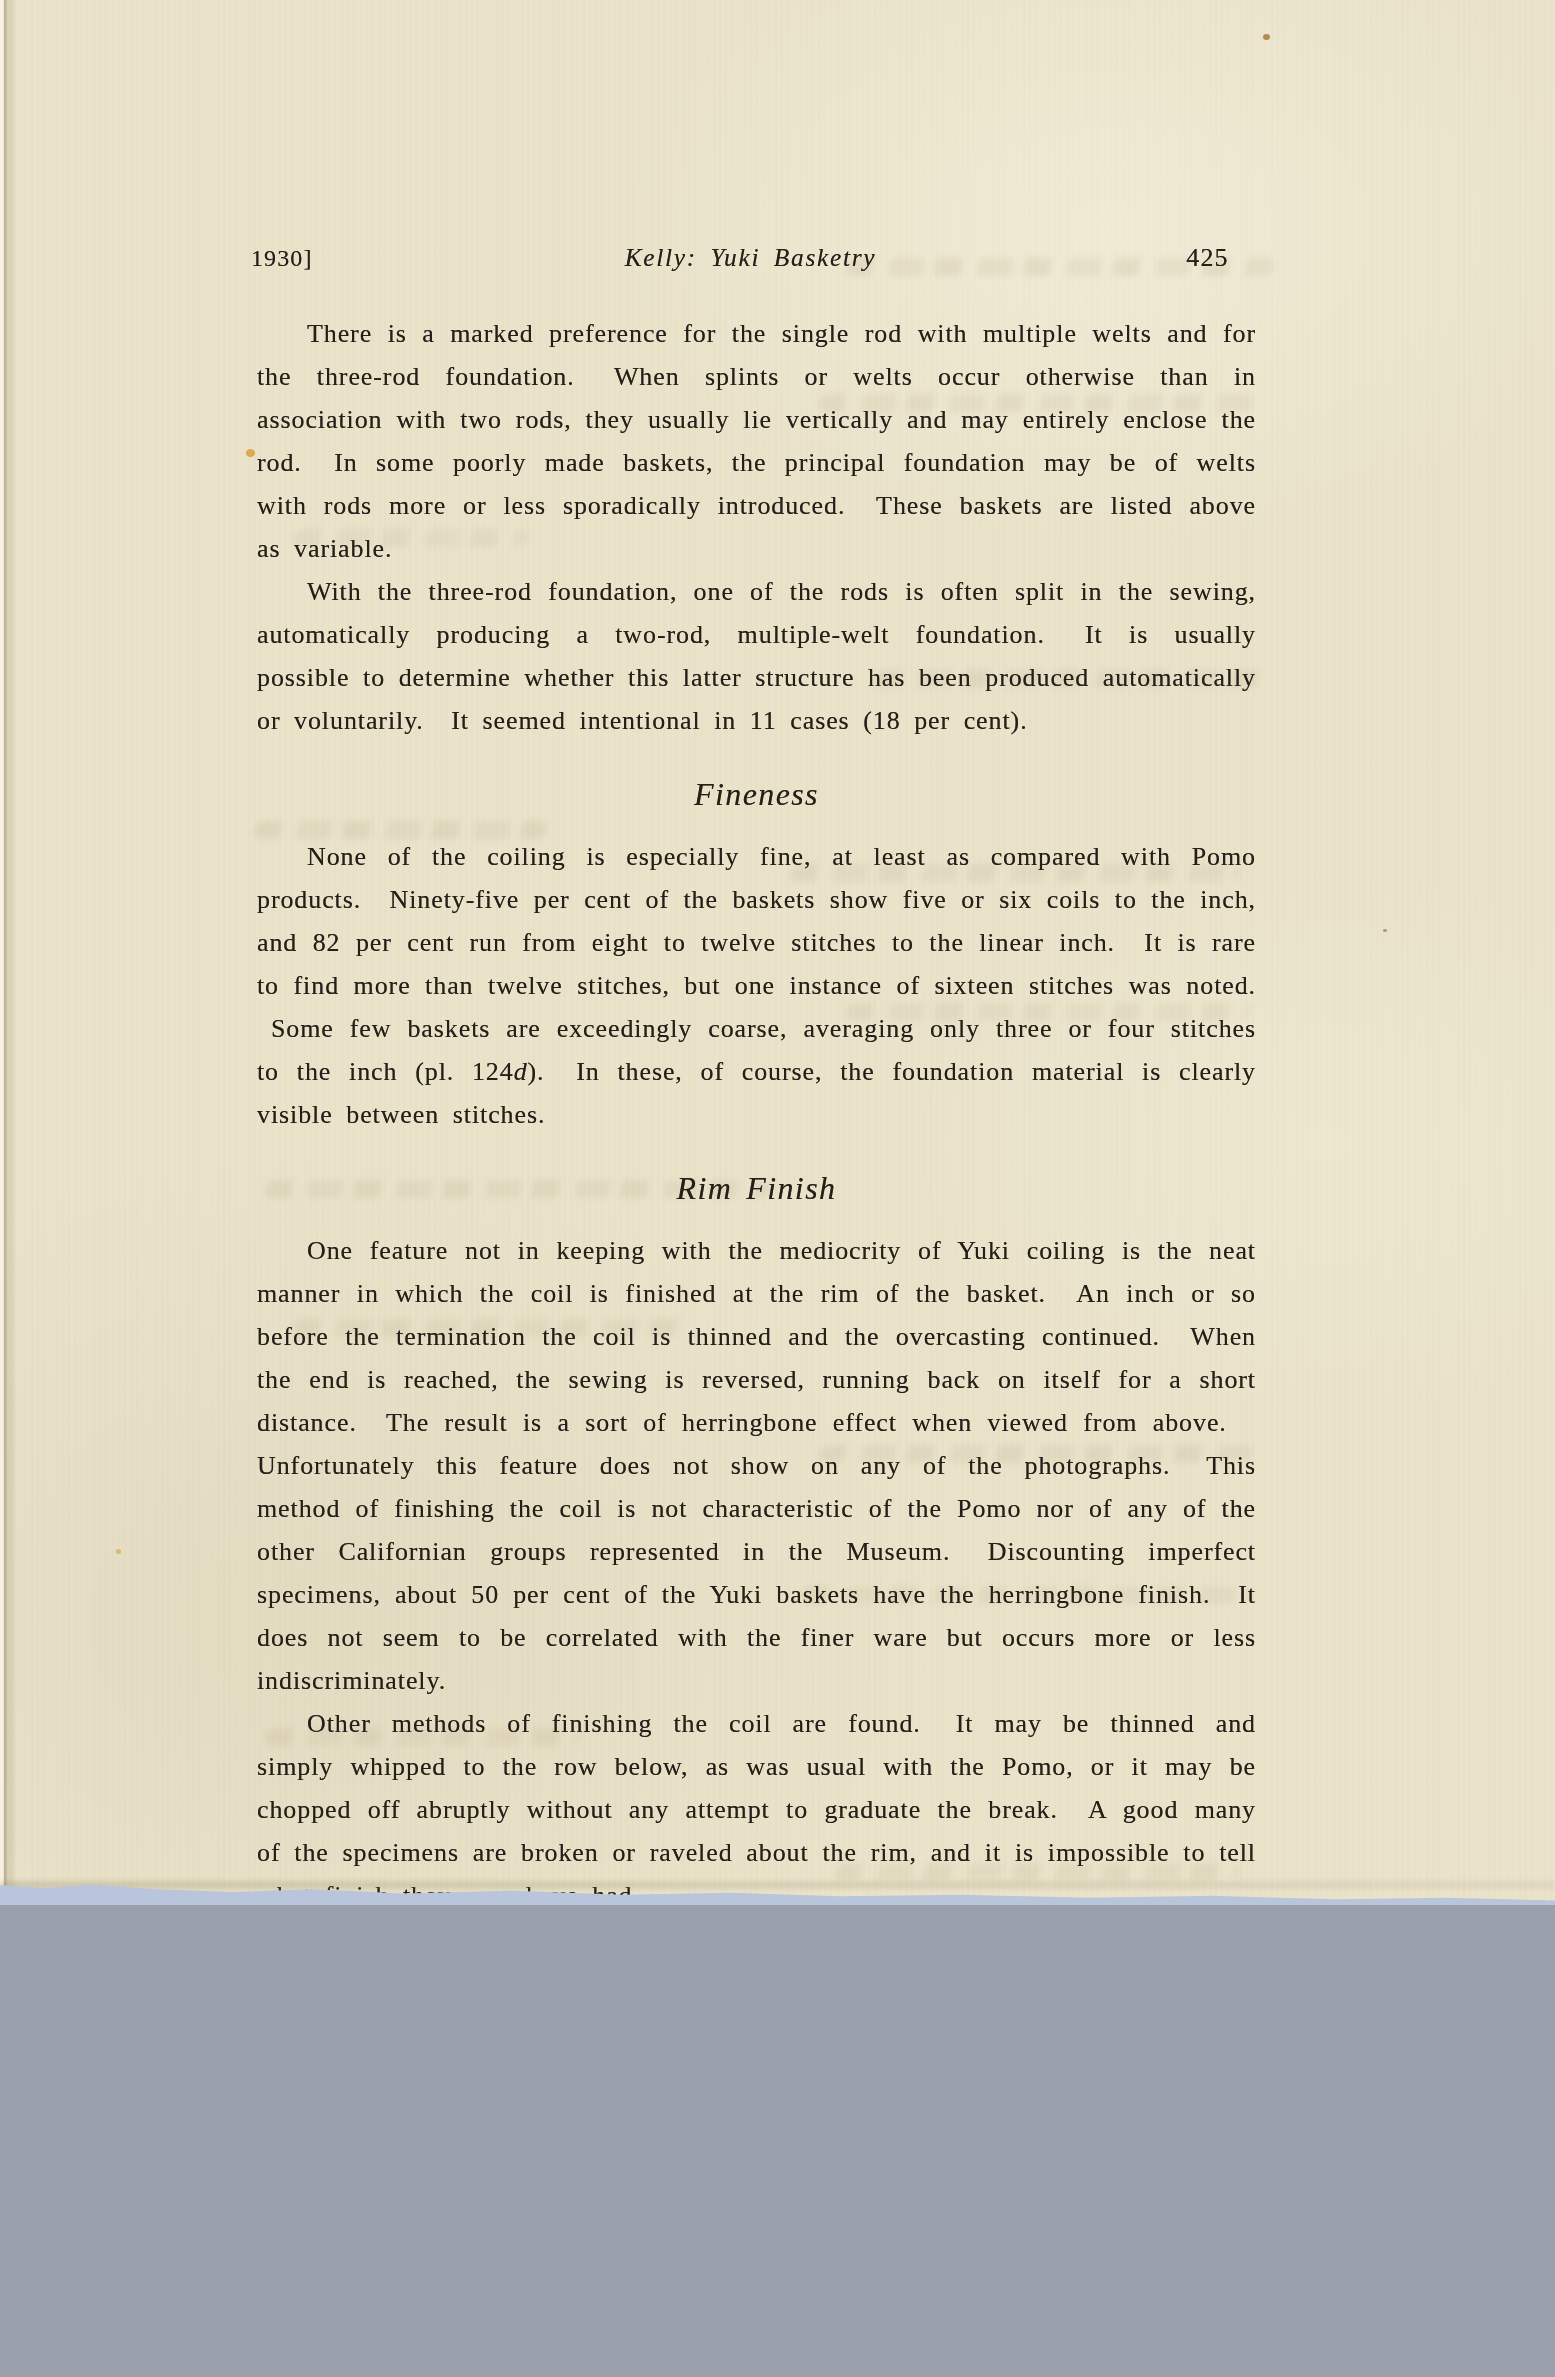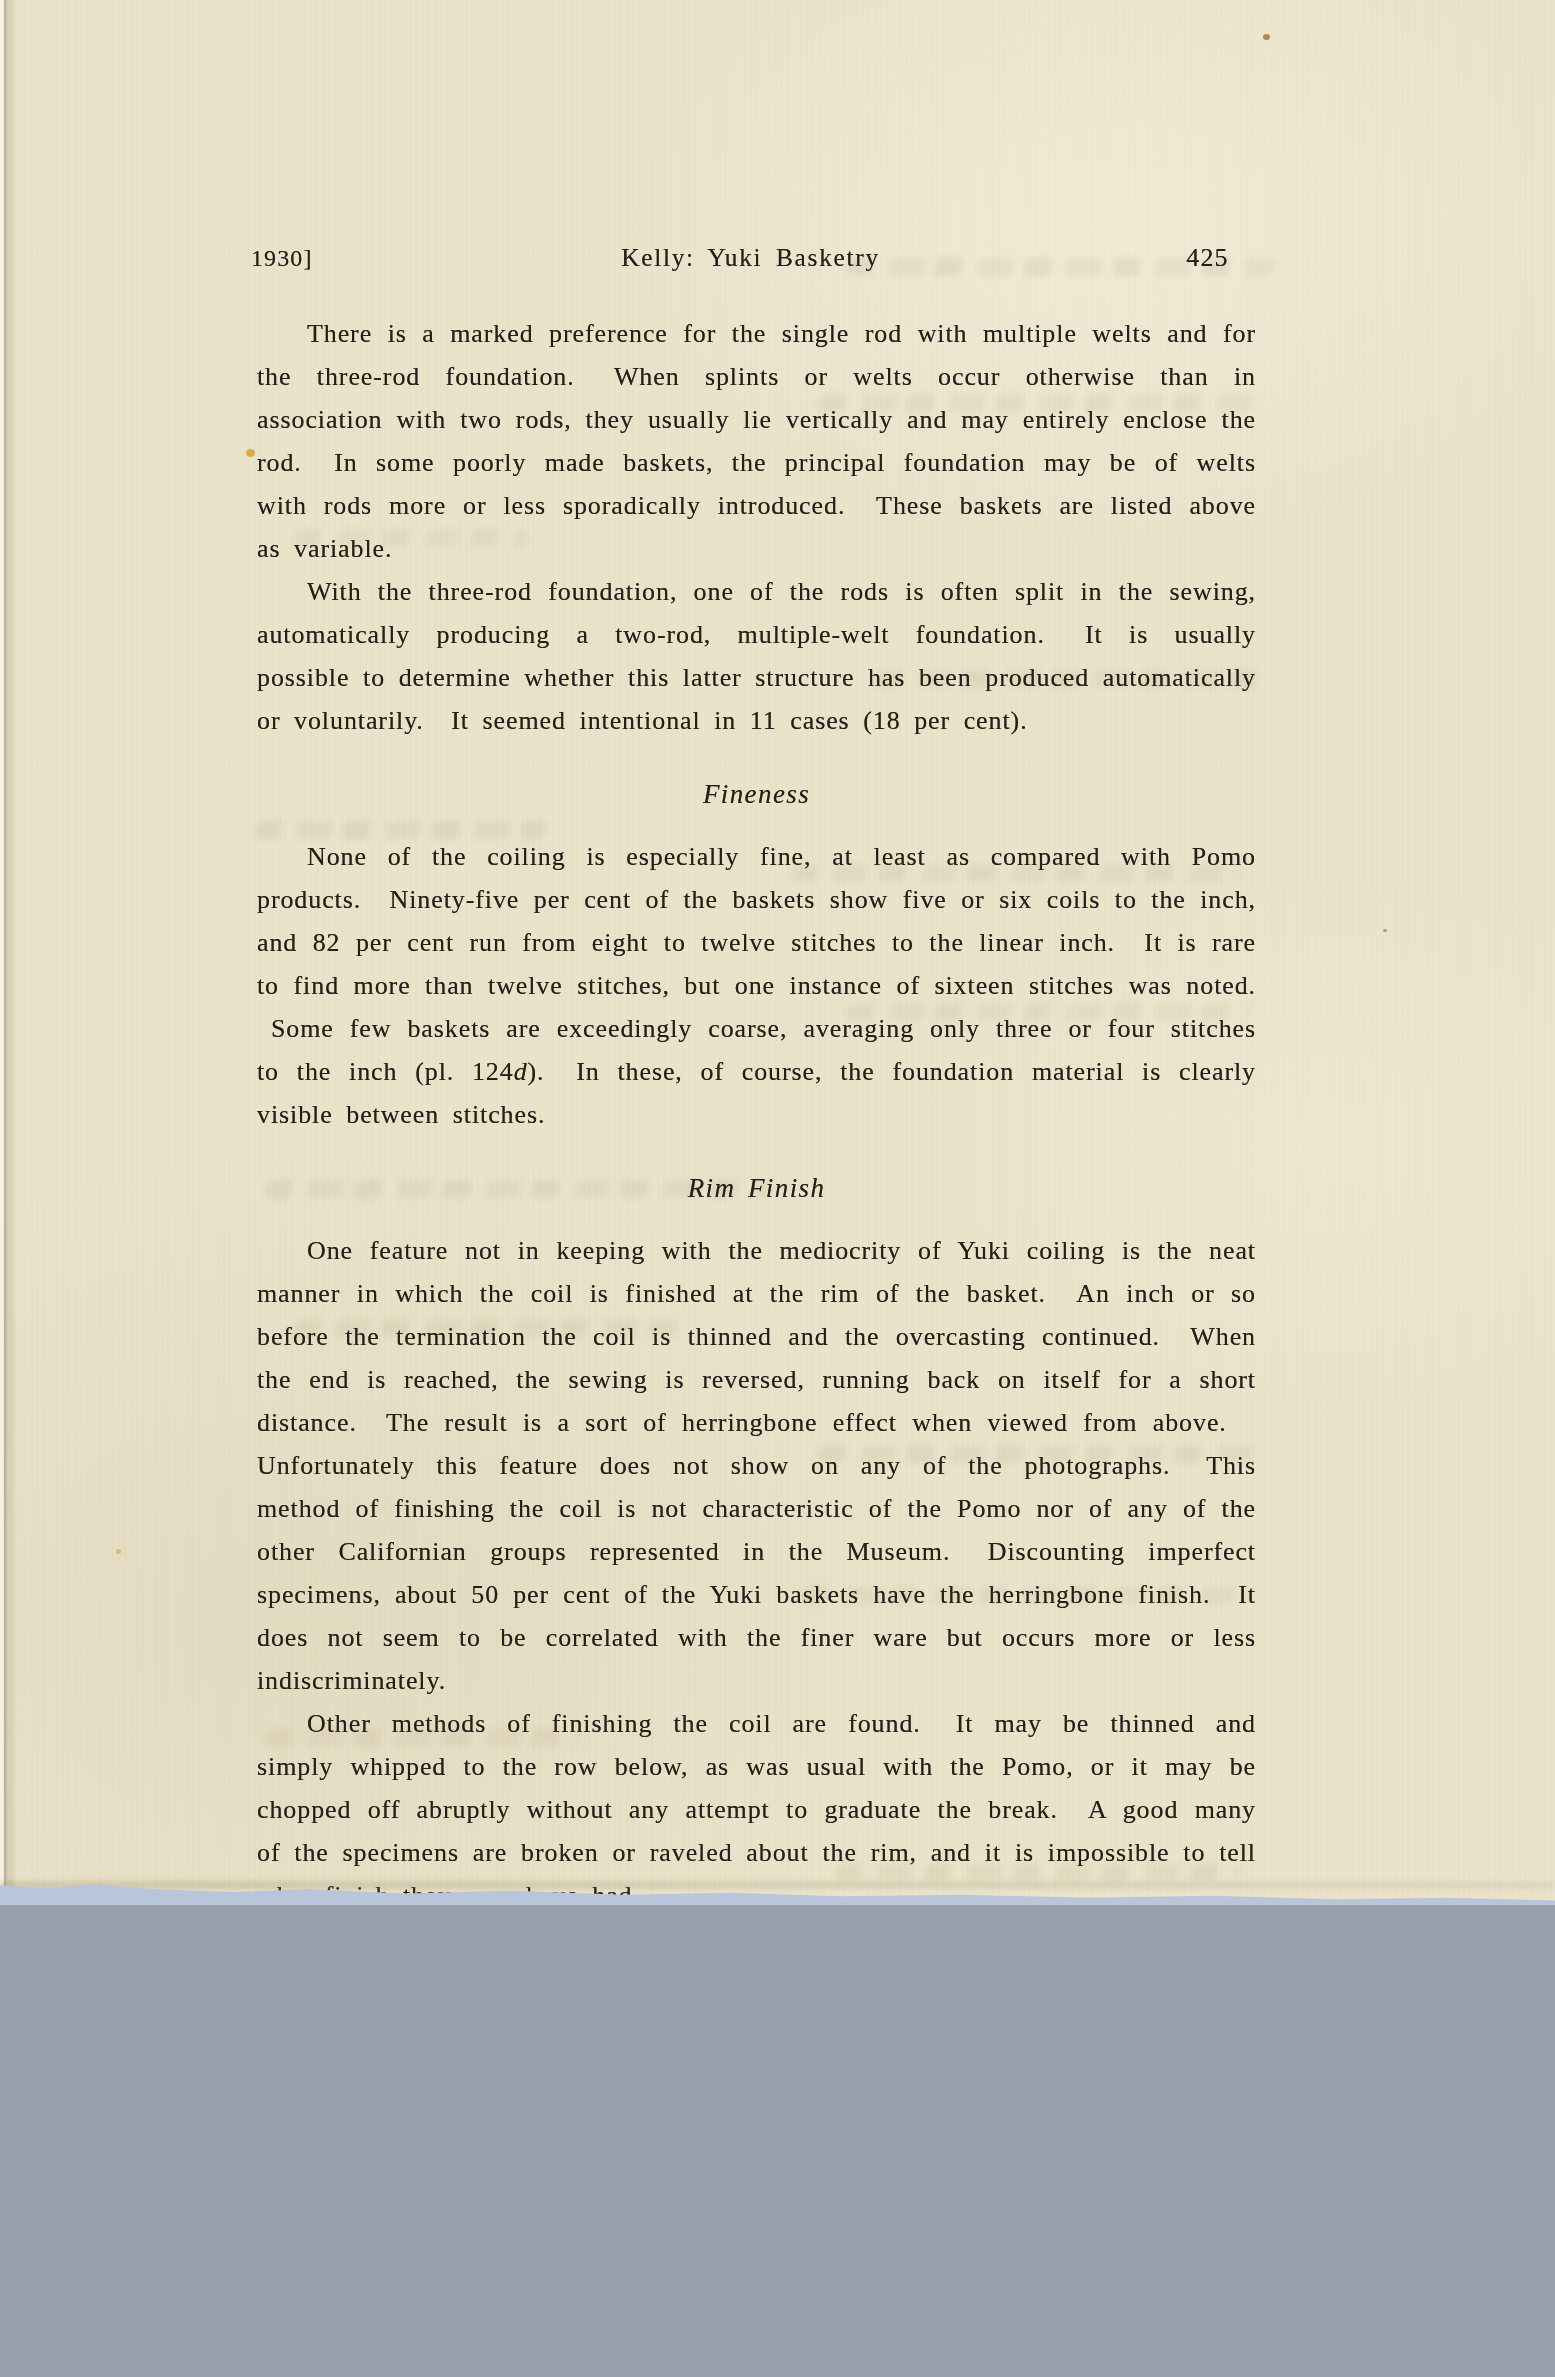--- a/index.html
+++ b/index.html
@@ -36,35 +36,35 @@
       rgba(122,106,76,.14) 6.8px 10.7px,
       rgba(122,106,76,0) 17px);
   }
   
   .page-header{
     position:absolute;left:251px;top:243px;width:999px;
     display:flex;align-items:baseline;color:var(--ink);
     text-shadow:0 0 0.6px rgba(35,30,22,.65);
   }
   .hdr-year{width:186px;font-size:24px;letter-spacing:1.1px;}
-  .hdr-title{flex:1;text-align:center;font-size:25.4px;letter-spacing:1.7px;word-spacing:5.6px;}
+  .hdr-title{flex:1;text-align:center;font-style:italic;font-size:25.4px;letter-spacing:1.7px;word-spacing:5.6px;}
   .hdr-page{width:186px;text-align:right;font-size:26px;letter-spacing:1.1px;padding-right:21.4px;box-sizing:border-box;}
   
   .text-block{
     position:absolute;left:257px;top:312px;width:999px;
     font-size:26px;line-height:43px;color:var(--ink);
     text-align:justify;
     text-shadow:0 0 0.6px rgba(35,30,22,.62);
   }
   .text-block p{
     margin:0;text-indent:50px;
     word-spacing:6.2px;letter-spacing:0.9px;
   }
   .sec-heading{
-    font-style:italic;font-weight:normal;font-size:27px;line-height:32px;
+    font-style:italic;font-weight:normal;font-size:32px;line-height:32px;
     text-align:center;margin:36px 0 25px 0;text-indent:0;
     letter-spacing:1.4px;word-spacing:4.5px;
   }
   .it{font-style:italic;}
   
   .ghost{
     position:absolute;height:18px;border-radius:9px;
     filter:blur(3.4px);
     background:repeating-linear-gradient(90deg,
       rgba(150,133,96,.30) 0 27px, transparent 27px 43px,

